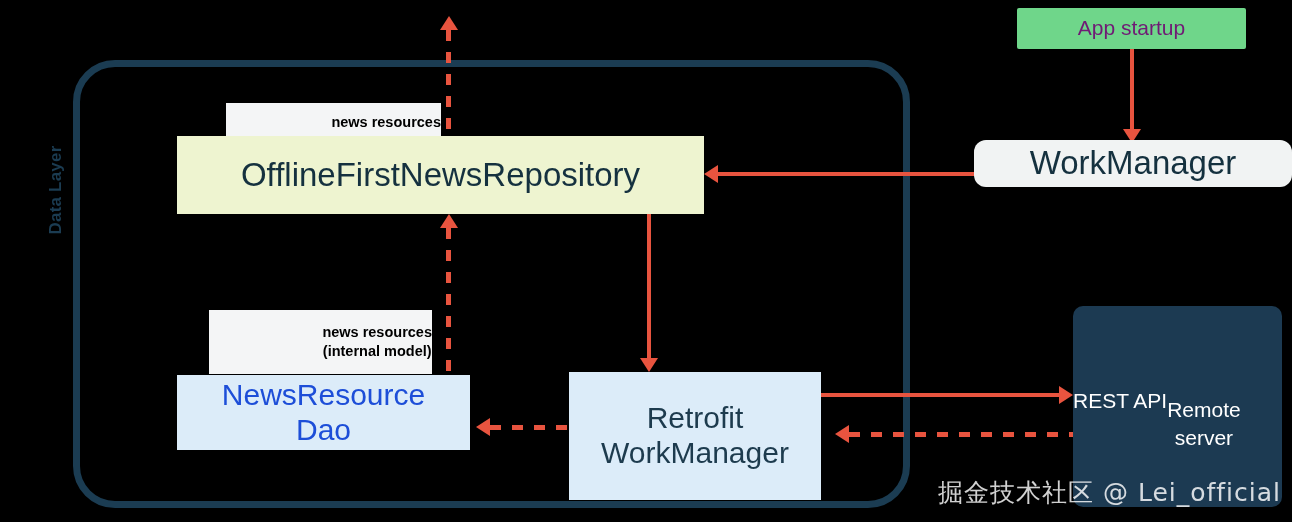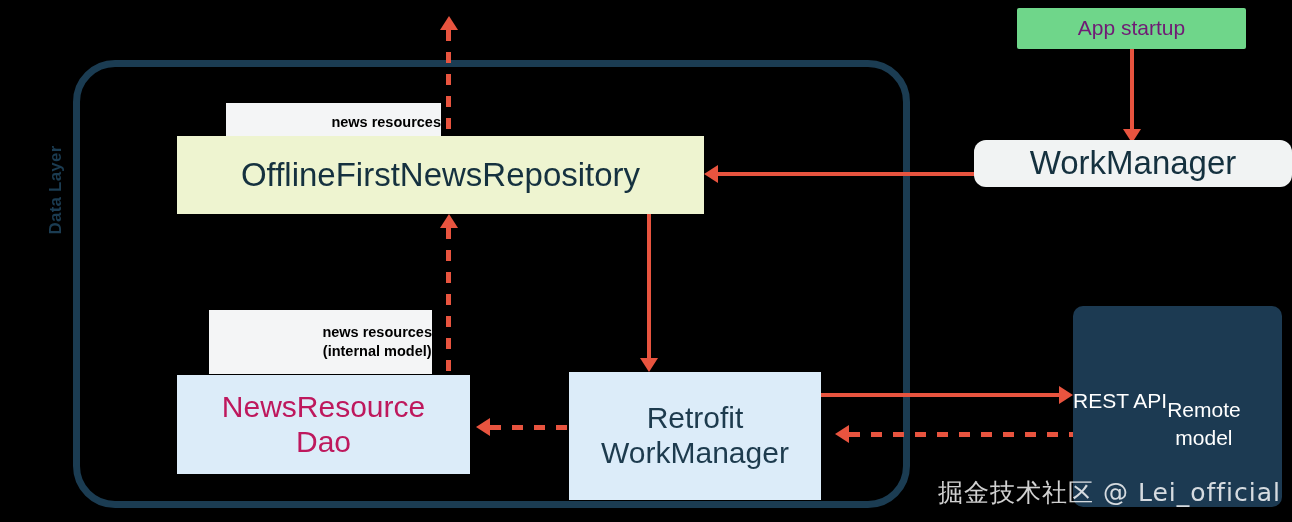--- a/index.html
+++ b/index.html
@@ -64,23 +64,23 @@
     height: 78px;
     background: #eef4d0;
     color: #15313f;
     font-size: 33px;
   }
 
   .node-dao {
     left: 177px;
     top: 375px;
     width: 293px;
-    height: 99px;
+    height: 75px;
     background: #dcecf9;
-    color: #be185d;
+    color: #1d4ed8;
     font-size: 30px;
   }
 
   .node-network {
     left: 569px;
     top: 372px;
     width: 252px;
     height: 128px;
     background: #dcecf9;
     color: #1d3b4e;
@@ -283,19 +283,19 @@
   </div>
 
   <div class="node node-appstartup">
     <span>App startup</span>
   </div>
 
   <div class="node node-server">
     <span class="server-title">REST API</span>
     <span class="server-sub">
       <span>Remote</span><br>
-      <span>model</span>
+      <span>server</span>
     </span>
   </div>
 
   <div class="watermark">掘金技术社区 @ Lei_official</div>
 
 </div>
 
 </body></html>

